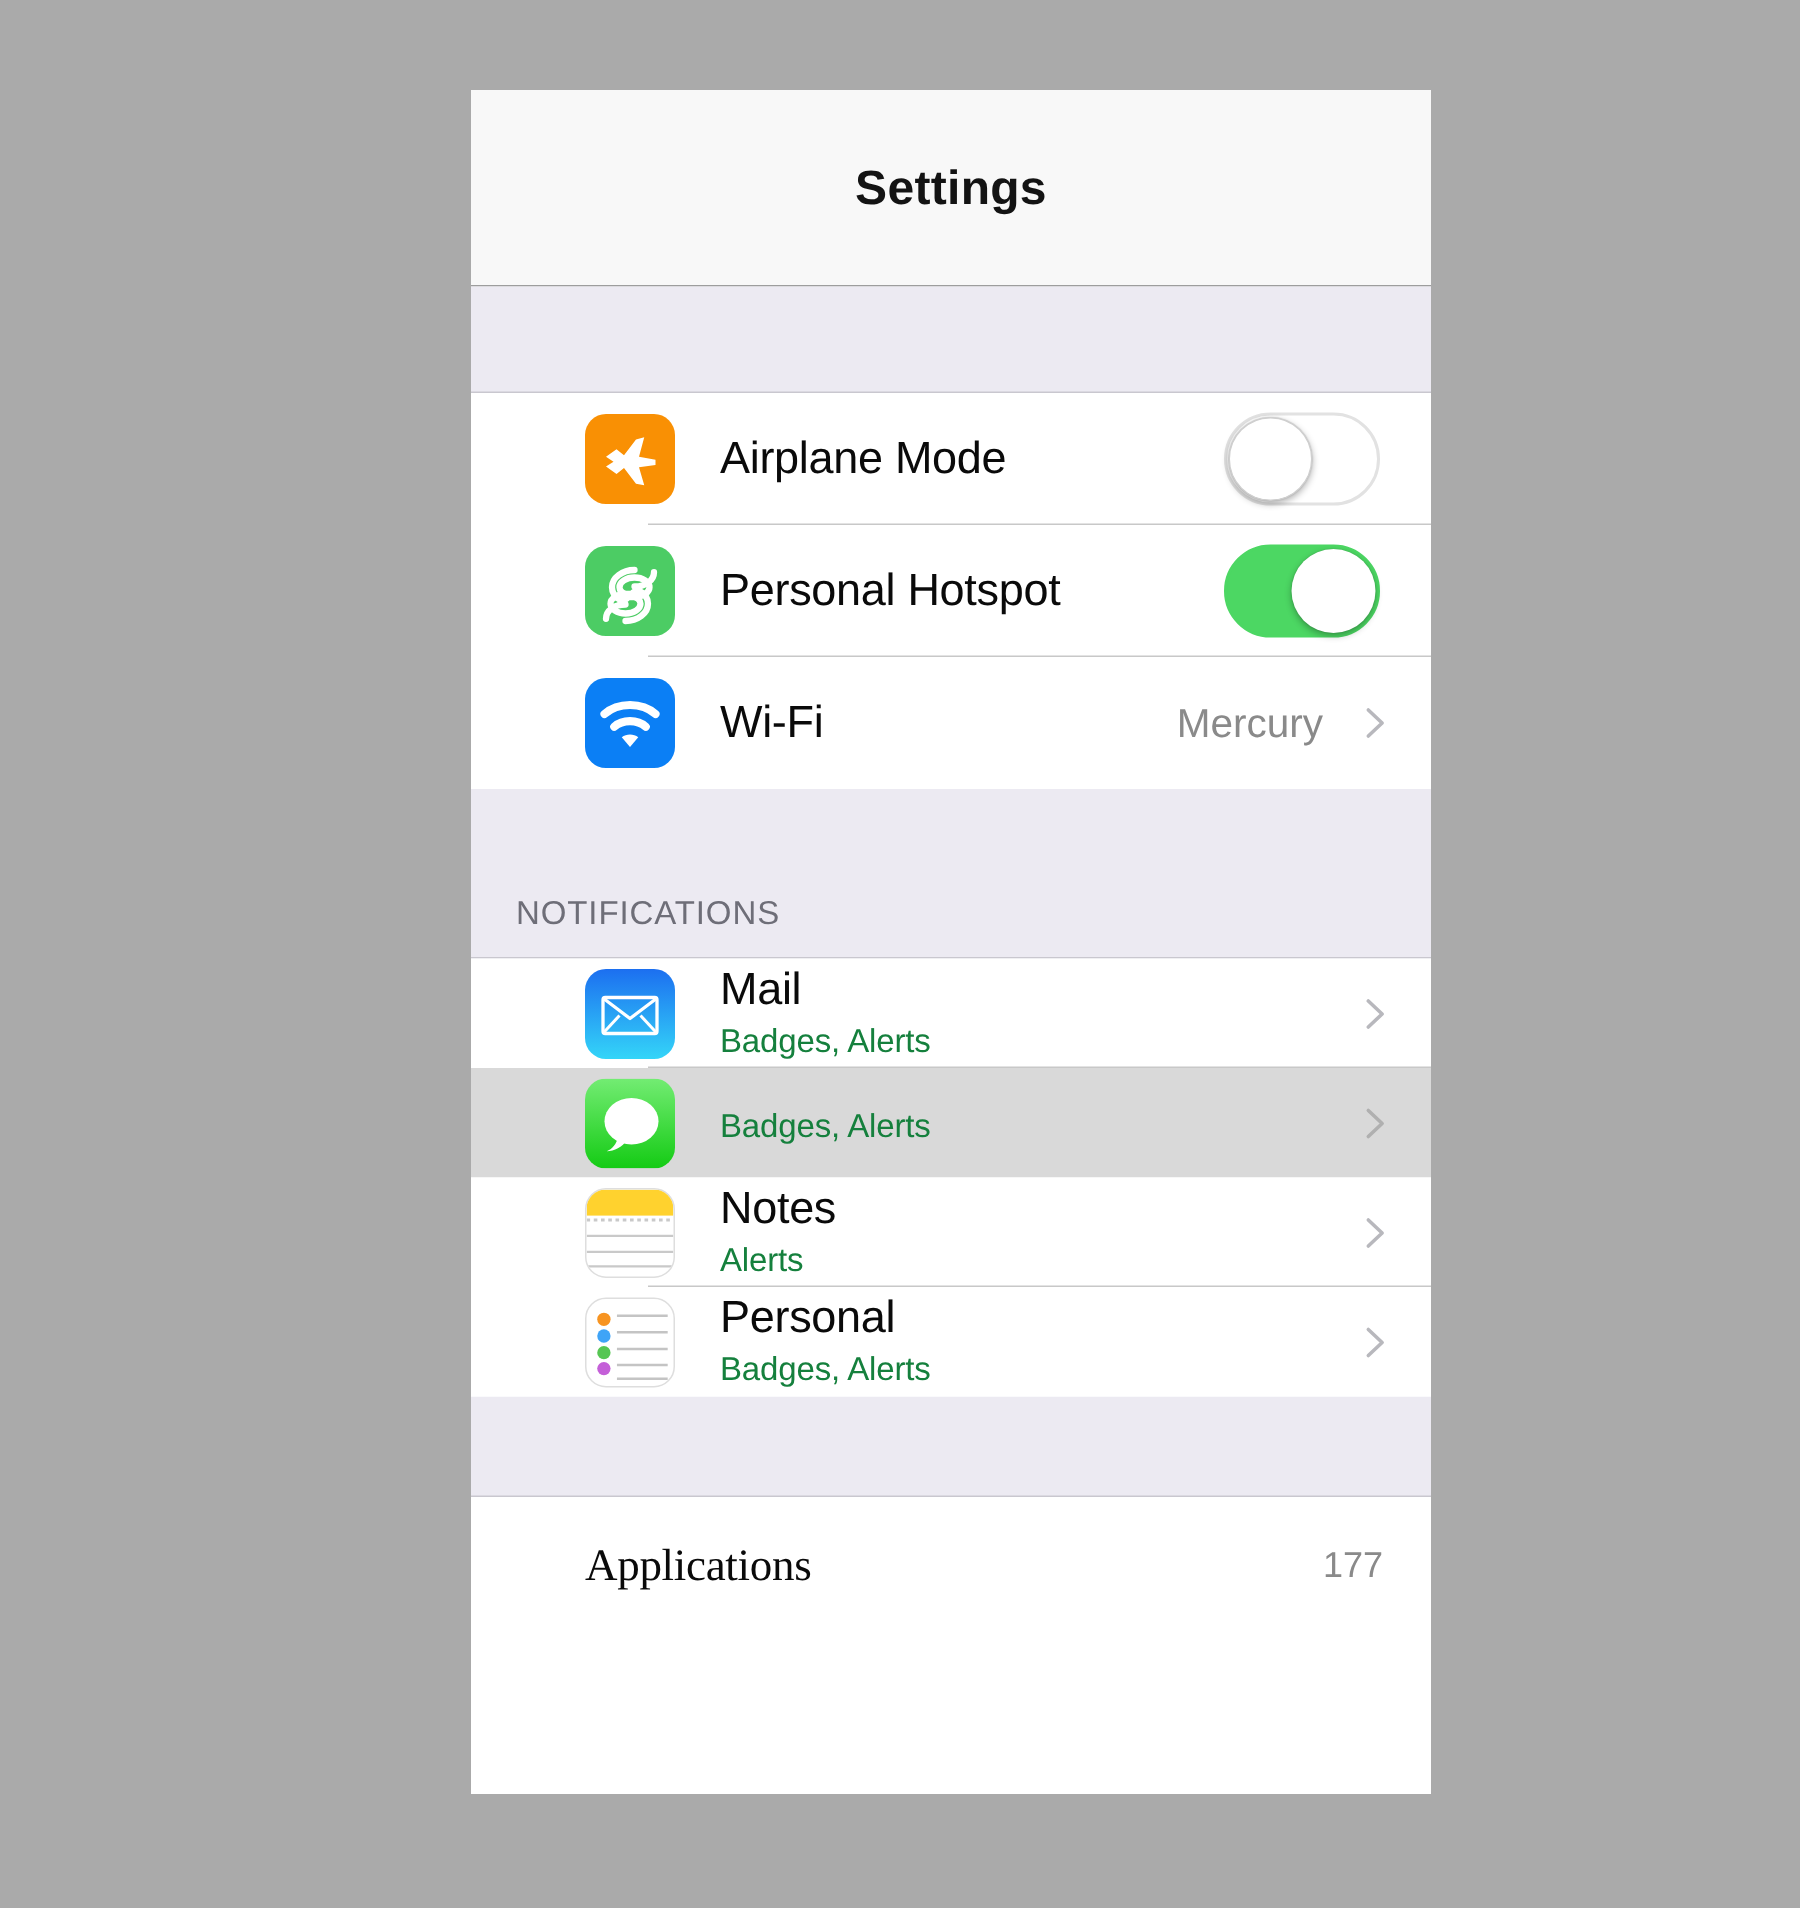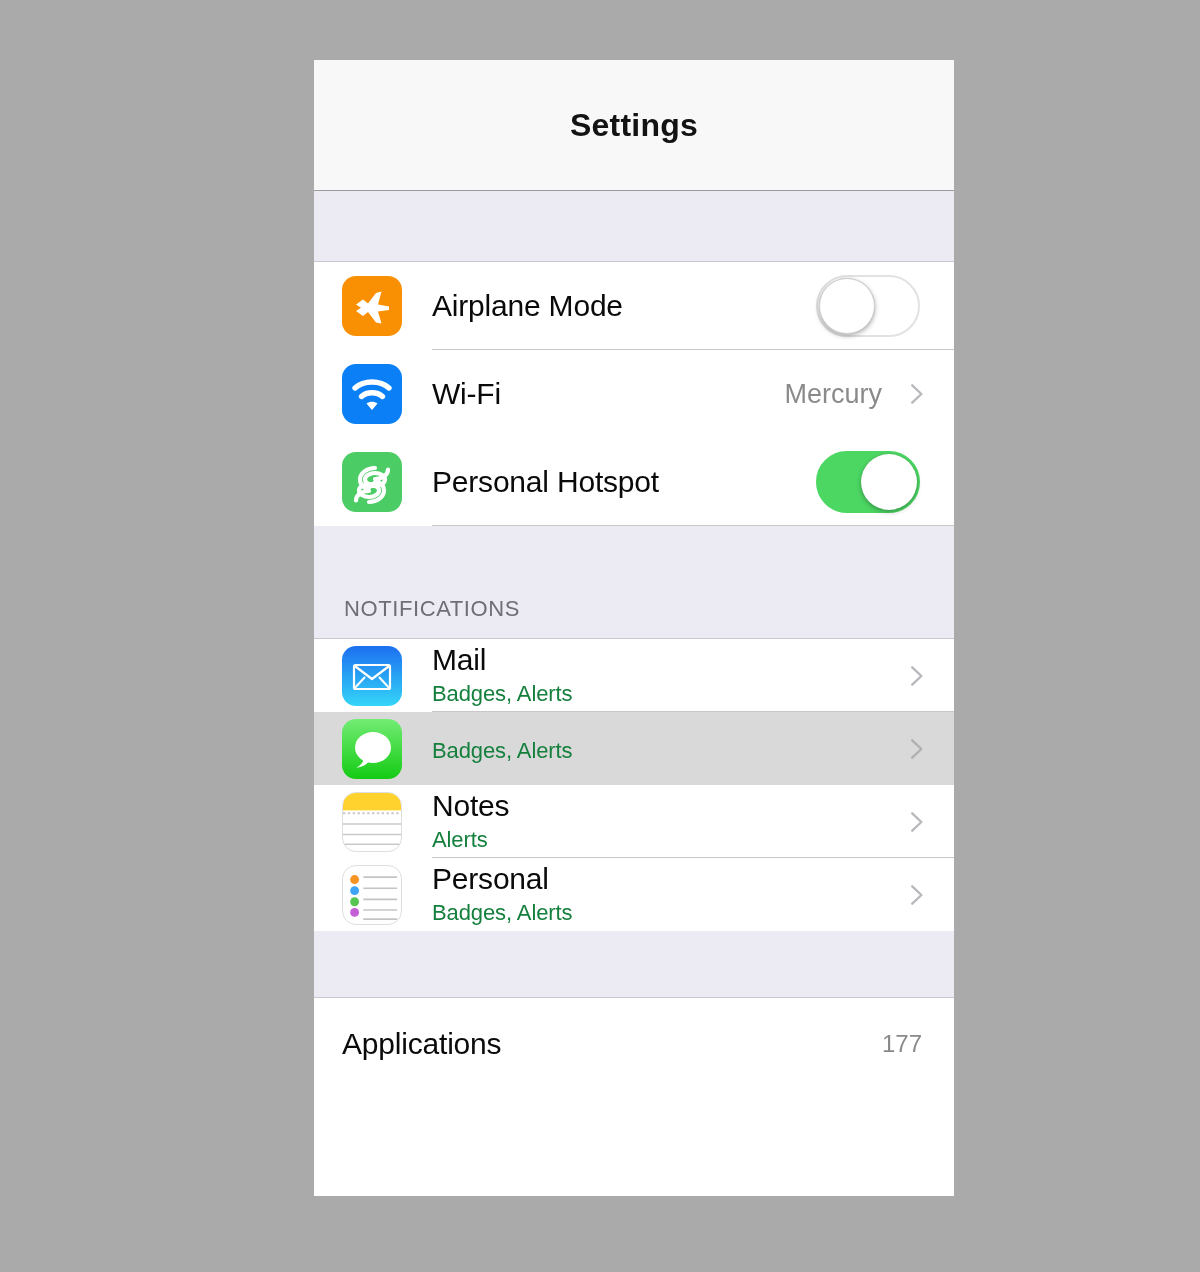--- a/index.html
+++ b/index.html
@@ -64,20 +64,21 @@
   }
 
   
   .row {
     position: relative;
     display: flex;
     align-items: center;
     background: #ffffff;
     height: 88px;
     box-sizing: border-box;
+    padding-left: 48px;
   }
   .row.tall { height: 73px; }
   .row.selected { background: #d9d9d9; }
 
   .row .divider {
     position: absolute;
     left: 118px;
     right: 0;
     bottom: 0;
     height: 1px;
@@ -156,21 +157,21 @@
     height: 56px;
     border-radius: 50%;
     background: #ffffff;
     box-shadow: 0 2px 5px rgba(0,0,0,0.30), 0 0 1px rgba(0,0,0,0.20);
   }
   .toggle.off .knob { left: 1px; border: 1px solid #cfcfcf; box-sizing: border-box; }
   .toggle.on  .knob { right: 1px; }
 
   
   .row.plain { height: 92px; }
-  .row.plain .row-text { margin-left: 28px; }
+  .row.plain .row-text { margin-left: 28px; font-family: Liberation Serif, serif; }
   .row.plain .row-title { font-size: 30px; }
   .row.plain .row-value { margin-right: 32px; font-size: 24px; }
 </style>
 </head>
 <body>
 
 <div class="phone">
 
   <div class="navbar">
     <div class="navbar-title">Settings</div>
@@ -186,54 +187,54 @@
     </div>
     <div class="row-text">
       <div class="row-title">Airplane Mode</div>
     </div>
     <div class="toggle off">
       <div class="knob"></div>
     </div>
     <div class="divider"></div>
   </div>
 
+  <div class="row">
+    <div class="row-icon" style="background:#4ccc64;">
+      <svg viewBox="0 0 60 60" width="60" height="60">
+        <path d="M33 16 C25 16 18 21 18 27.5 C18 31 20 34 23.5 36 L28 32.5 C25 31.5 23 29.7 23 27.5 C23 24 27.5 21 33 21 C38.5 21 43 24 43 27.5 C43 31 38.5 34 33 34 L29 34 L23 39 L27 39 C19.5 39 14 43 14 48.5" fill="none" stroke="#ffffff" stroke-width="4.2" stroke-linecap="round" stroke-linejoin="round"></path>
+        <path d="M27 44 C35 44 42 39 42 32.5 C42 29 40 26 36.5 24 L32 27.5 C35 28.5 37 30.3 37 32.5 C37 36 32.5 39 27 39 C21.5 39 17 36 17 32.5 C17 29 21.5 26 27 26 L31 26 L37 21 L33 21 C40.5 21 46 17 46 11.5" fill="none" stroke="#ffffff" stroke-width="4.2" stroke-linecap="round" stroke-linejoin="round" transform="translate(0,6)"></path>
+      </svg>
+    </div>
+    <div class="row-text">
+      <div class="row-title">Personal Hotspot</div>
+    </div>
+    <div class="toggle on">
+      <div class="knob"></div>
+    </div>
+    <div class="divider"></div>
+  </div>
+
   <div class="row last-in-group">
     <div class="row-icon" style="background:#0b7ff5;">
       <svg viewBox="0 0 60 60" width="60" height="60">
         <path d="M13 24 C22 16 38 16 47 24" fill="none" stroke="#ffffff" stroke-width="5.4" stroke-linecap="round"></path>
         <path d="M19.5 32.5 C25 27.5 35 27.5 40.5 32.5" fill="none" stroke="#ffffff" stroke-width="5.4" stroke-linecap="round"></path>
         <path d="M30 46 L24.5 39.5 C27.5 37 32.5 37 35.5 39.5 Z" fill="#ffffff"></path>
       </svg>
     </div>
     <div class="row-text">
       <div class="row-title">Wi-Fi</div>
     </div>
     <div class="row-value">Mercury</div>
     <div class="chevron">
       <svg viewBox="0 0 24 24" width="26" height="26">
         <path d="M8.5 4 L17 12 L8.5 20" fill="none" stroke="#b8b8bd" stroke-width="2.2" stroke-linecap="round" stroke-linejoin="round"></path>
       </svg>
     </div>
 
-  </div>
-
-  <div class="row">
-    <div class="row-icon" style="background:#4ccc64;">
-      <svg viewBox="0 0 60 60" width="60" height="60">
-        <path d="M33 16 C25 16 18 21 18 27.5 C18 31 20 34 23.5 36 L28 32.5 C25 31.5 23 29.7 23 27.5 C23 24 27.5 21 33 21 C38.5 21 43 24 43 27.5 C43 31 38.5 34 33 34 L29 34 L23 39 L27 39 C19.5 39 14 43 14 48.5" fill="none" stroke="#ffffff" stroke-width="4.2" stroke-linecap="round" stroke-linejoin="round"></path>
-        <path d="M27 44 C35 44 42 39 42 32.5 C42 29 40 26 36.5 24 L32 27.5 C35 28.5 37 30.3 37 32.5 C37 36 32.5 39 27 39 C21.5 39 17 36 17 32.5 C17 29 21.5 26 27 26 L31 26 L37 21 L33 21 C40.5 21 46 17 46 11.5" fill="none" stroke="#ffffff" stroke-width="4.2" stroke-linecap="round" stroke-linejoin="round" transform="translate(0,6)"></path>
-      </svg>
-    </div>
-    <div class="row-text">
-      <div class="row-title">Personal Hotspot</div>
-    </div>
-    <div class="toggle on">
-      <div class="knob"></div>
-    </div>
-    <div class="divider"></div>
   </div>
 
   <div class="group-gap gap-mid">
     <div class="section-header">NOTIFICATIONS</div>
   </div>
 
   <div class="row tall">
     <div class="row-icon">
       <svg viewBox="0 0 60 60" width="60" height="60">
         <defs>

